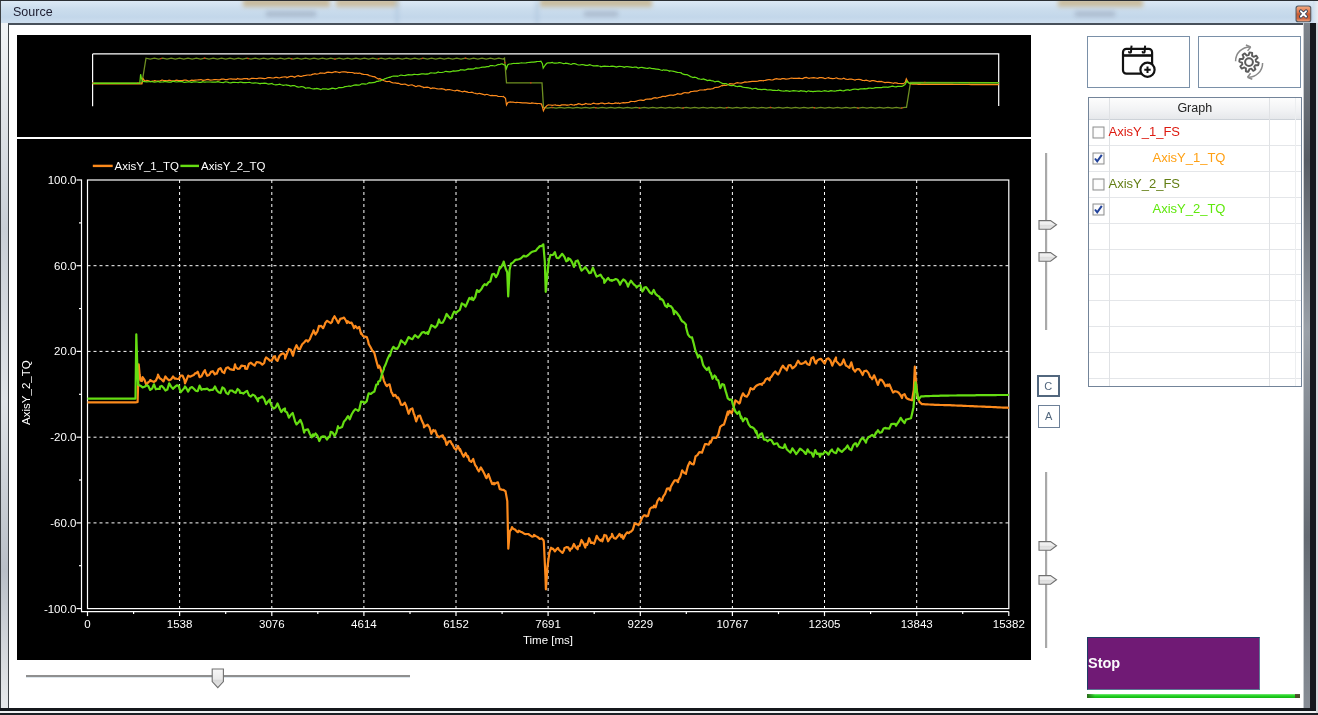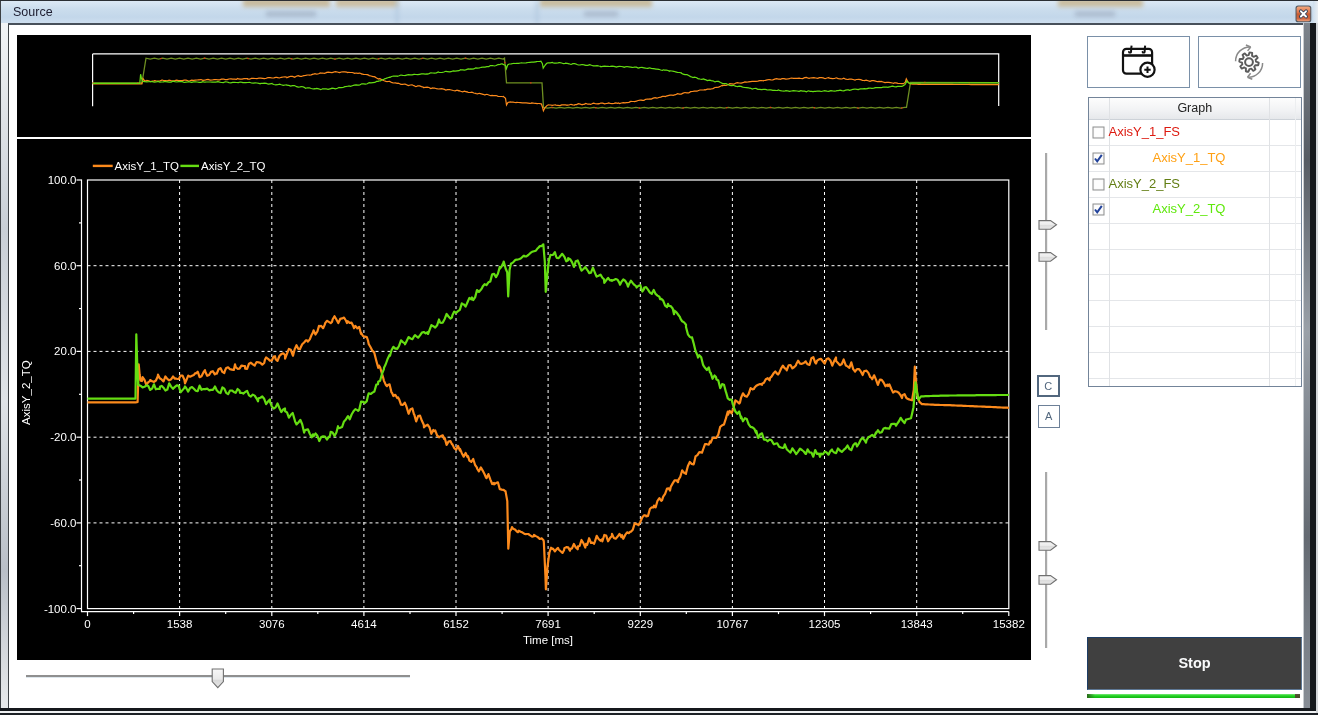--- a/index.html
+++ b/index.html
@@ -252,21 +252,21 @@
 
 </svg>
 <div class="abs" style="left:1108.5px;top:201.3px;width:161px;text-align:center;font-size:13px;color:#5FE80C">AxisY_2_TQ</div>
 <svg class="abs" style="left:1092px;top:203.30000000000004px" width="13" height="13">
 <rect x="0.5" y="0.5" width="12" height="12" fill="#8e8f8f"></rect>
 <rect x="1.5" y="1.5" width="10" height="10" fill="#f4f4f4"></rect>
 <rect x="2.2" y="2.2" width="8.6" height="8.6" fill="#fdfdfd"></rect>
 <path d="M3 6.5 L5.2 9.3 L9.8 2.8" fill="none" stroke="#21429b" stroke-width="2"></path>
 </svg>
 
-<div class="abs" style="left:1087px;top:637px;width:215px;height:52.5px;background:#404040;border:1px solid #5d7794;border-top:1.5px solid #1d3d66;border-left:1.5px solid #1d3d66;color:#fafbfc;font-size:14.5px;font-weight:bold;text-align:center;line-height:50.5px">Stop</div>
+<div class="abs" style="left:1087px;top:637px;width:173px;height:52.5px;background:#701a75;border:1px solid #5d7794;border-top:1.5px solid #1d3d66;border-left:1.5px solid #1d3d66;color:#fafbfc;font-size:14.5px;font-weight:bold;line-height:50.5px">Stop</div>
 <div class="abs" style="left:1087px;top:693.7px;width:213.4px;height:4.2px;background:linear-gradient(180deg,#7de87d,#22d422 45%,#12b412)"></div>
 <div class="abs" style="left:1087px;top:693.7px;width:8px;height:4.2px;background:linear-gradient(90deg,#2a6a1a,transparent)"></div>
 <div class="abs" style="left:1295.4px;top:693.7px;width:5px;height:4.2px;background:#53382e;opacity:0.85"></div>
 
 <div class="abs" style="left:25.6px;top:675px;width:384px;height:3.2px;background:#8f8f8f;border-bottom:1.7px solid #dde6ec"></div>
 <svg class="abs" style="left:210.5px;top:668.3px" width="14" height="21">
 <defs>
       <linearGradient id="hg" x1="0" y1="0" x2="0" y2="1">
 <stop offset="0" stop-color="#f8f8f8"></stop>
         <stop offset="0.55" stop-color="#e9e9e9"></stop>

